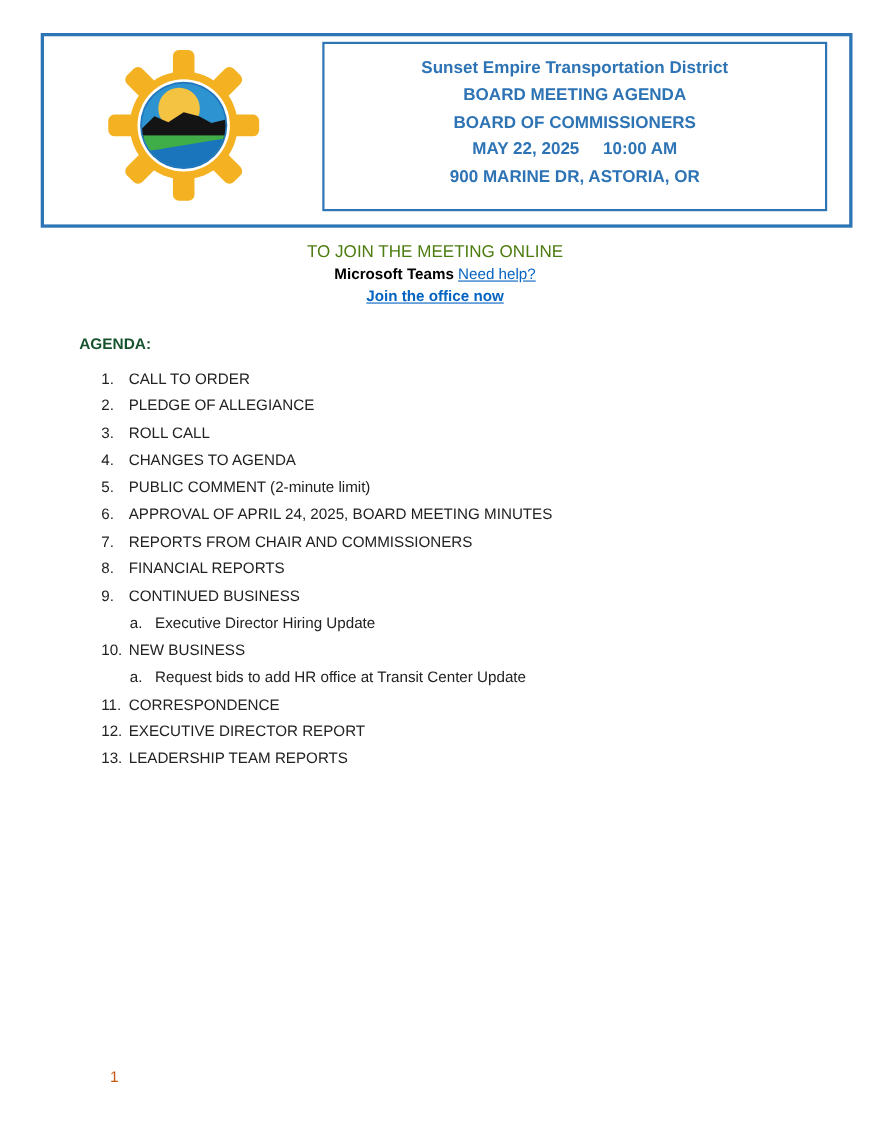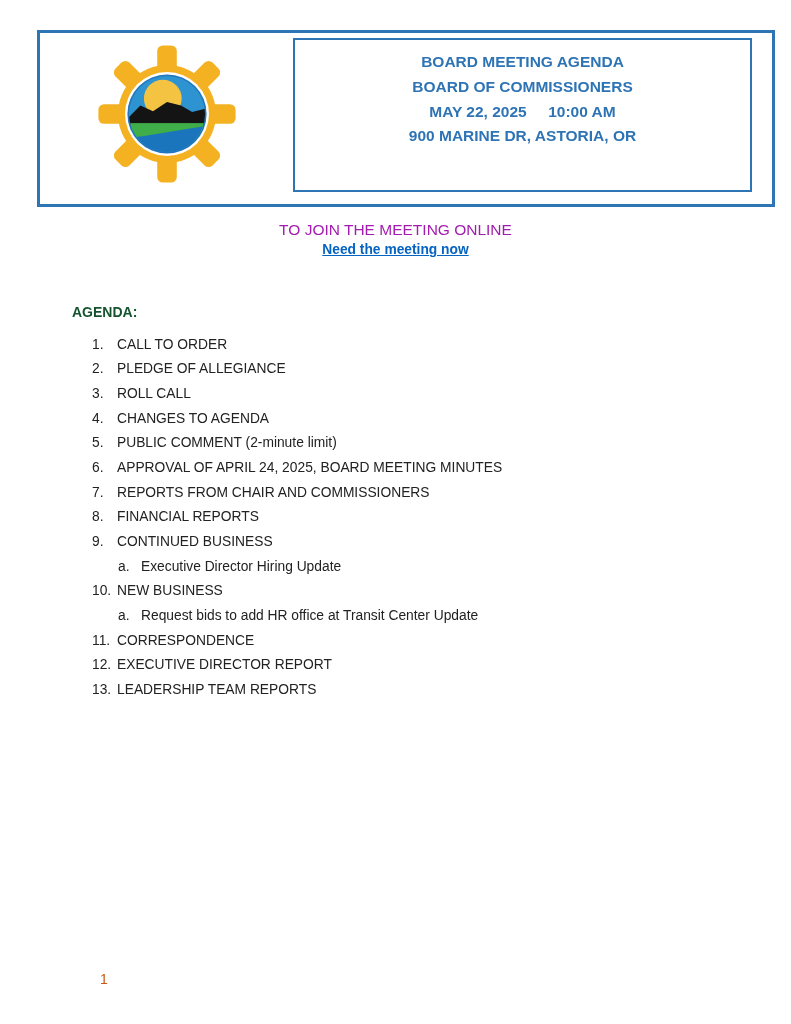--- a/index.html
+++ b/index.html
@@ -19,21 +19,21 @@
   .logo-wrap svg{display:block;margin-top:-10px;}
   .header-text-box{
     position:absolute;left:253px;top:5px;width:459px;height:154px;
     border:2px solid #2E75B6;box-sizing:border-box;
     text-align:center;color:#2E74B5;font-weight:bold;font-size:15.5px;
     padding-top:10px;
   }
   .hdr-line{line-height:24.8px;white-space:pre;}
   
   .join-section{position:absolute;left:0;top:219px;width:791px;text-align:center;}
-  .join-title{font-size:15.5px;color:#a21caf;line-height:21px;}
+  .join-title{font-size:15.5px;color:#4d7c0f;line-height:21px;}
   .join-line{font-size:13.8px;line-height:20px;}
   .ms-teams{font-weight:bold;color:#000;}
   .link{color:#0563C1;text-decoration:underline;cursor:pointer;}
   .join-now{font-weight:bold;}
   
   .agenda-heading{
     position:absolute;left:72px;top:304px;font-size:14px;font-weight:bold;color:#14532d;
   }
   .agenda-list{position:absolute;left:0;top:332px;width:791px;}
   .row{display:flex;height:24.65px;align-items:center;font-size:13.8px;color:#222;}
@@ -64,31 +64,37 @@
       <g clip-path="url(#logoClip)">
         <rect x="22" y="22" width="56" height="56" fill="#2D93D1"></rect>
         <circle cx="47" cy="39" r="13.5" fill="#F5C342"></circle>
         <path d="M22 53 L31 44 L40 48 L50 41.5 L60 44 L68 48.5 L78 46 L78 59 L22 59 Z" fill="#141414"></path>
         <rect x="22" y="56.5" width="56" height="14" fill="#3FAE49"></rect>
         <path d="M22 67 C 36 66, 56 61.5, 78 58.5 L78 78 L22 78 Z" fill="#1B75BC"></path>
       </g>
     </svg>
   </div>
   <div class="header-text-box">
+    <div class="hdr-line">Sunset Empire Transportation District</div>
     <div class="hdr-line">BOARD MEETING AGENDA</div>
     <div class="hdr-line">BOARD OF COMMISSIONERS</div>
     <div class="hdr-line">MAY 22, 2025     10:00 AM</div>
     <div class="hdr-line">900 MARINE DR, ASTORIA, OR</div>
   </div>
 </div>
 
 <div class="join-section">
   <div class="join-title">TO JOIN THE MEETING ONLINE</div>
   <div class="join-line">
-    <a class="link join-now">Need the meeting now</a>
+    <span class="ms-teams">Microsoft Teams</span>
+    <span> </span>
+    <a class="link">Need help?</a>
+  </div>
+  <div class="join-line">
+    <a class="link join-now">Join the office now</a>
   </div>
 </div>
 
 <div class="agenda-heading">AGENDA:</div>
 
 <div class="agenda-list">
   <div class="row">
       <span class="num">1.</span>
       <span class="txt">CALL TO ORDER</span>
     </div>

